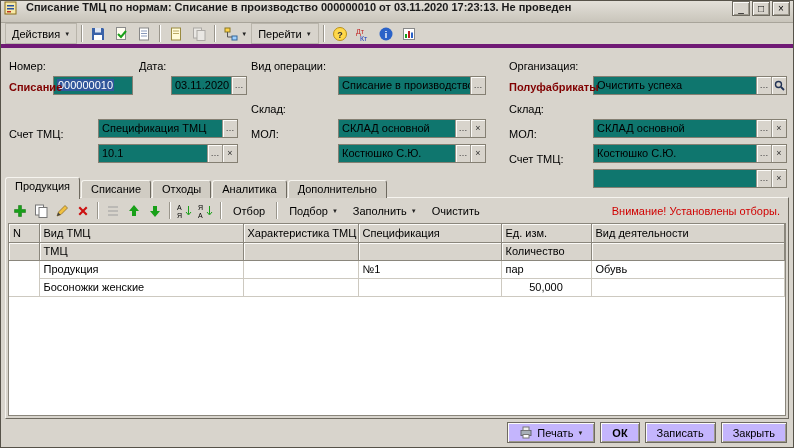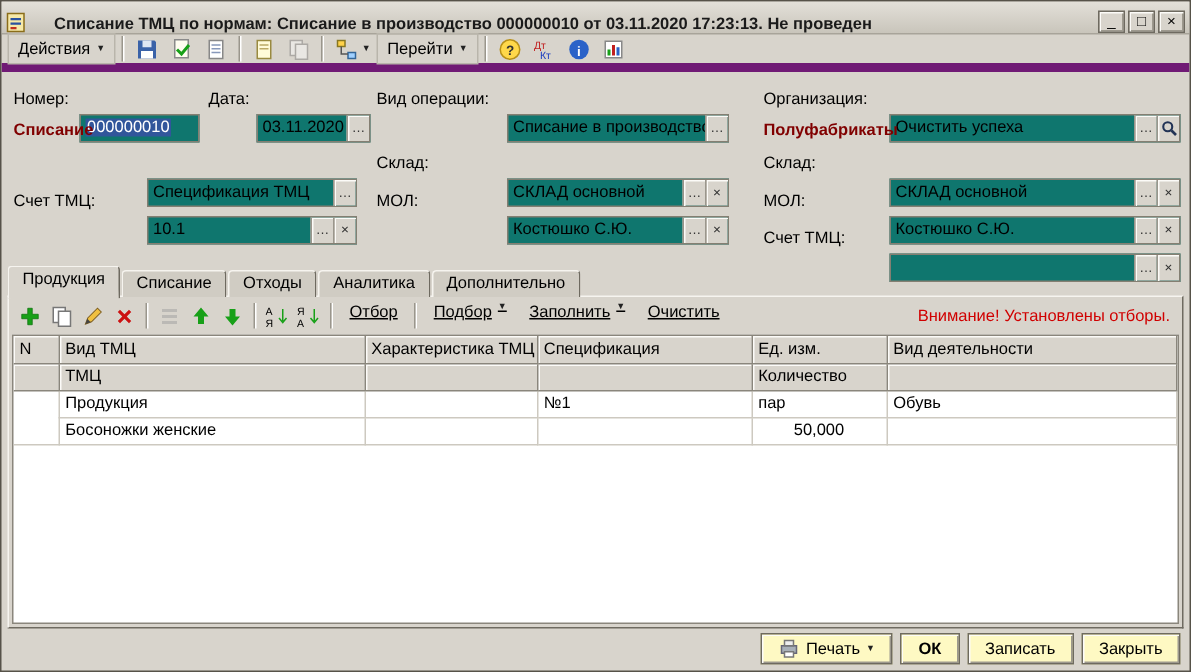--- a/index.html
+++ b/index.html
@@ -5,37 +5,37 @@
   * { box-sizing: border-box; margin: 0; padding: 0; }
   body { margin: 0; background: #808080; font-family: "Liberation Sans", sans-serif; }
   .window {
     position: relative; width: 794px; height: 448px;
     background: #d8d4cc; border: 1px solid #565249;
     font-size: 11px; color: #000; overflow: hidden;
   }
   
   .titlebar {
     position: absolute; left: 0; top: 0; right: 0; height: 22px;
-    display: flex; align-items: flex-end; gap: 18px; padding: 0 3px;
+    display: flex; align-items: flex-start; gap: 8px; padding: 0 3px;
     background: linear-gradient(180deg, #e3e0d9 0%, #c9c5bb 100%);
     border-bottom: 1px solid #a8a49a;
   }
   .title-text { flex: 1; font-weight: bold; color: #1a1a1a; white-space: nowrap; overflow: hidden; }
   .title-btns { display: flex; gap: 2px; }
   .tbtn {
     width: 18px; height: 15px; font-size: 10px; line-height: 12px;
     background: #d8d4cc; border: 1px solid #6e6a60;
     box-shadow: inset 1px 1px 0 #fcfbf8, inset -1px -1px 0 #9d998e;
     text-align: center; cursor: default; font-family: "Liberation Sans", sans-serif;
   }
   
   .toolbar {
     position: absolute; left: 0; top: 22px; right: 0; height: 25px;
     display: flex; align-items: center; gap: 1px; padding: 0 4px;
-    border-bottom: 6px solid #701a75;
+    border-bottom: 4px solid #701a75;
   }
   .tb-text {
     display: flex; align-items: center; gap: 4px; height: 21px; padding: 0 6px;
     background: transparent; border: 1px solid #b9b5ab; cursor: default;
     font-size: 11px; font-family: "Liberation Sans", sans-serif;
   }
   .icon-btn { width: 22px; height: 21px; display: flex; align-items: center; justify-content: center; border: 1px solid transparent; }
   .icon-btn.with-dd { width: 30px; gap: 2px; }
   .dd { font-size: 6px; color: #222; }
   .sep { width: 2px; height: 17px; border-left: 1px solid #9a968c; border-right: 1px solid #fff; margin: 0 3px; }
@@ -64,41 +64,41 @@
   }
   .tab.active { height: 22px; margin-bottom: -1px; background: #d8d4cc; font-weight: normal; position: relative; z-index: 3; }
   
   .panel {
     position: absolute; left: 4px; right: 4px; top: 196px; bottom: 28px;
     background: #d8d4cc; border: 1px solid;
     border-color: #f6f4ef #6e6a60 #6e6a60 #f6f4ef;
   }
   .grid-toolbar { position: absolute; left: 2px; right: 2px; top: 1px; height: 23px; display: flex; align-items: center; gap: 1px; padding: 0 2px; }
   .gt-btn { display: flex; align-items: center; justify-content: center; width: 20px; height: 19px; border: 1px solid transparent; }
-  .gt-text { display: flex; align-items: flex-start; gap: 4px; height: 19px; padding: 0 6px; background: transparent; border: 1px solid transparent; font-size: 11px; font-family: "Liberation Sans", sans-serif; cursor: default; text-decoration: underline; }
+  .gt-text { display: flex; align-items: center; gap: 4px; height: 19px; padding: 0 6px; background: transparent; border: 1px solid transparent; font-size: 11px; font-family: "Liberation Sans", sans-serif; cursor: default; }
   .warning { margin-left: auto; color: #d00000; padding-right: 4px; white-space: nowrap; }
   .grid-wrap { position: absolute; left: 2px; right: 2px; top: 25px; bottom: 2px; background: #fff; border: 1px solid #8a867c; overflow: hidden; }
   table.grid { border-collapse: collapse; table-layout: fixed; width: 100%; font-size: 11px; }
   table.grid th {
     background: #d8d4cc; font-weight: normal; text-align: left; height: 18px; padding: 1px 4px;
     border-right: 1px solid #8a867c; border-bottom: 1px solid #8a867c;
     box-shadow: inset 1px 1px 0 #fcfbf8; white-space: nowrap; overflow: hidden;
   }
   table.grid td {
     height: 18px; padding: 1px 4px; background: #fff;
     border-right: 1px solid #cdc9c0; border-bottom: 1px solid #cdc9c0;
     white-space: nowrap; overflow: hidden;
   }
   td.ncell { background: #31569b; color: #fff; text-align: center; vertical-align: top; border-right: 1px solid #8a867c; }
   td.qty { text-align: center; }
   
   .footer { position: absolute; right: 6px; bottom: 4px; display: flex; gap: 5px; align-items: center; }
   .btn3d {
     display: flex; align-items: center; justify-content: center; gap: 4px;
-    height: 21px; padding: 0 11px; background: #fef9c3; border: 1px solid #6e6a60;
+    height: 21px; padding: 0 11px; background: #c4b5fd; border: 1px solid #6e6a60;
     box-shadow: inset 1px 1px 0 #fcfbf8, inset -1px -1px 0 #9d998e;
     font-size: 11px; cursor: default; font-family: "Liberation Sans", sans-serif;
   }
   .btn3d.default { font-weight: bold; }
 </style>
 </head>
 <body>
 
 <div class="window">
 

